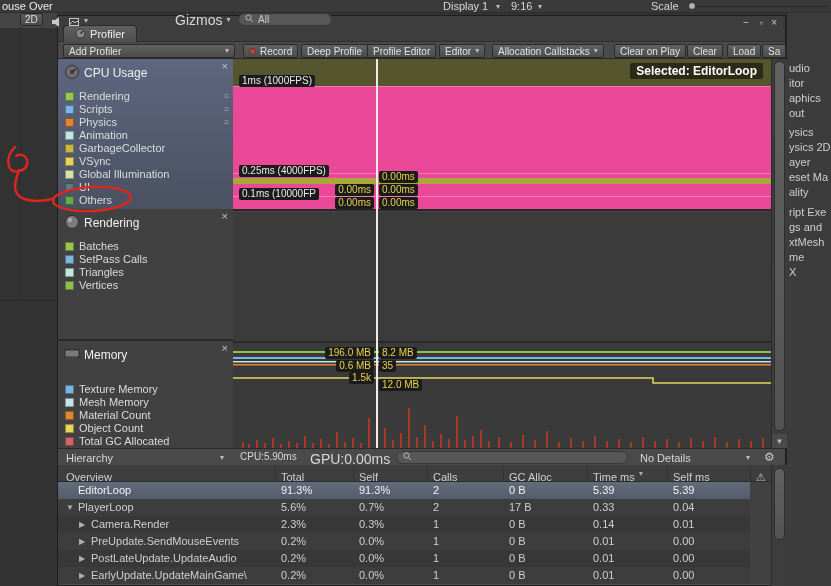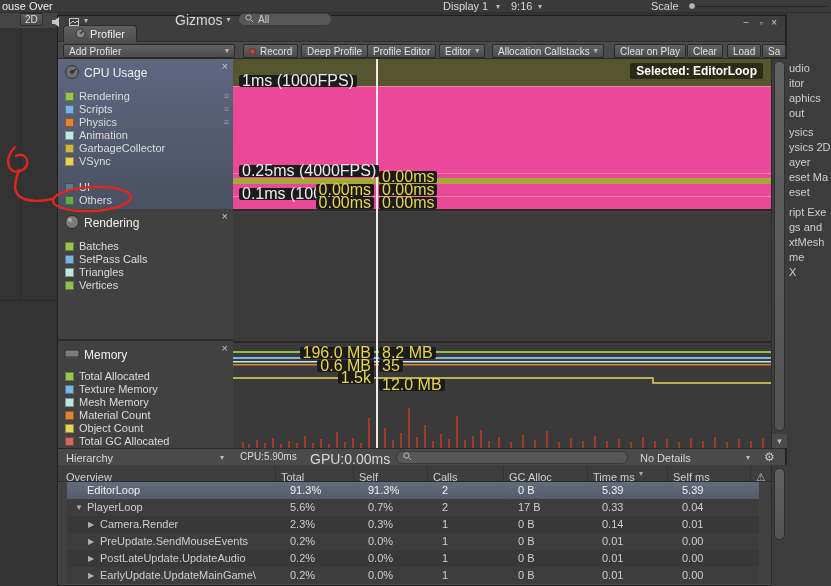--- a/index.html
+++ b/index.html
@@ -32,37 +32,37 @@
   .mod-item{position:absolute;left:7px;right:4px;height:12px;display:flex;align-items:center;gap:5px;font-size:11px;color:#dcdcdc;white-space:nowrap}
   .sw{width:9px;height:9px;flex:0 0 9px;border:1px solid rgba(0,0,0,.35)}
   .grip{margin-left:auto;color:#9a9a9a;font-size:9px;letter-spacing:0}
   #mod-cpu{top:0;height:169px;background:linear-gradient(#5e6780,#474e5e)}
   #mod-rendering{top:150px;height:132px;background:#414141}
   #mod-memory{top:282px;height:107px;background:#414141;border-bottom:none}
   
   #charts{left:175px;top:0;width:538px;height:389px}
   #cpu-chart{left:0;top:0;width:538px;height:150px;background:#ec4899}
   .grid{position:absolute;left:0;width:538px;height:1px;background:rgba(240,240,215,.33)}
-  .chip{position:absolute;background:#1b1b1b;color:#e8d44d;font-size:16px;line-height:12px;padding:0 3px;border-radius:2px;white-space:nowrap;z-index:4}
+  .chip{position:absolute;background:#1b1b1b;color:#e8d44d;font-size:10px;line-height:12px;padding:0 3px;border-radius:2px;white-space:nowrap;z-index:4}
   .chip.white{color:#ececec}
   #sel-chip{position:absolute;right:8px;top:4px;background:rgba(0,0,0,.5);color:#fff;font-weight:bold;font-size:12px;padding:1px 6px;border-radius:2px;z-index:4}
   #rend-chart{left:0;top:150px;width:538px;height:132px;background:#3b3b3b;border-top:2px solid #292929}
   #mem-chart{left:0;top:282px;width:538px;height:107px;background:#3a3a3a;border-top:2px solid #292929}
   #playhead{left:143px;top:0;width:2px;height:389px;background:#edebe2;z-index:3}
   
   .sbtrack{position:absolute;background:#3d3d3d;border-left:1px solid #2b2b2b}
   .sbthumb{position:absolute;left:2px;width:11px;background:linear-gradient(#616161,#535353);border:1px solid #2e2e2e;border-radius:5px}
   .sbarrow{position:absolute;left:0;width:15px;height:14px;background:#4a4a4a;color:#bbb;font-size:8px;display:flex;align-items:center;justify-content:center}
   
   #pfooter{left:0;top:432px;width:727px;height:17px;background:#4a4a4a;border-top:1px solid #292929}
   
   #thead{left:0;top:449px;width:713px;height:17px;background:#3e3e3e;border-bottom:1px solid #2b2b2b}
   .th{position:absolute;top:6px;font-size:11px;color:#cfcfcf;white-space:nowrap}
   .vsep{position:absolute;top:1px;width:1px;height:15px;background:#333}
-  .tr{position:absolute;left:9px;width:692px;height:17px}
+  .tr{position:absolute;left:0;width:692px;height:17px}
   .tr.odd{background:#3d3d3d}.tr.even{background:#383838}
   .tr.sel{background:linear-gradient(#636c7c,#545c6a)}
   .td{position:absolute;top:2px;font-size:11px;color:#cfcfcf;white-space:nowrap}
   .tr.sel .td{color:#f2f2f2}
   .fold{color:#b0b0b0;font-size:8px;top:4px}
   .col-total{left:223px}.col-self{left:301px}.col-calls{left:375px}.col-gc{left:451px}.col-time{left:535px}.col-selfms{left:615px}
   
   #rightpanel{left:786px;top:0;width:45px;height:586px;background:#3c3c3c;border-left:1px solid #262626;z-index:4}
   #rp-tab{position:absolute;left:2px;top:0;width:43px;height:13px;background:#4c4c4c;font-size:10px;color:#ddd;padding-left:3px;line-height:13px;white-space:nowrap;overflow:hidden}
   .rp-item{position:absolute;left:2px;font-size:11px;color:#cfcfcf;white-space:nowrap}
@@ -114,21 +114,21 @@
 <div id="rightpanel" class="abs">
   <div id="rp-tab">Inspect</div>
   <span class="rp-item" style="top:62px">udio</span>
   <span class="rp-item" style="top:77px">itor</span>
   <span class="rp-item" style="top:92px">aphics</span>
   <span class="rp-item" style="top:107px">out</span>
   <span class="rp-item" style="top:126px">ysics</span>
   <span class="rp-item" style="top:141px">ysics 2D</span>
   <span class="rp-item" style="top:156px">ayer</span>
   <span class="rp-item" style="top:171px">eset Ma</span>
-  <span class="rp-item" style="top:186px">eset</span>
+  <span class="rp-item" style="top:186px">ality</span>
   <span class="rp-item" style="top:206px">ript Exe</span>
   <span class="rp-item" style="top:221px">gs and</span>
   <span class="rp-item" style="top:236px">xtMesh</span>
   <span class="rp-item" style="top:251px">me</span>
   <span class="rp-item" style="top:266px">X</span>
 </div>
 
 <div id="win" class="abs">
 
   <div id="titlestrip" class="abs">
@@ -213,20 +213,24 @@
             <span>Animation</span>
           </div>
         <div class="mod-item" style="top:83px">
             <span class="sw" style="background: rgb(200, 184, 74);"></span>
             <span>GarbageCollector</span>
           </div>
         <div class="mod-item" style="top:96px">
             <span class="sw" style="background: rgb(230, 213, 90);"></span>
             <span>VSync</span>
           </div>
+        <div class="mod-item" style="top:109px">
+            <span class="sw" style="background: rgb(216, 224, 168);"></span>
+            <span>Global Illumination</span>
+          </div>
         <div class="mod-item" style="top:122px">
             <span class="sw" style="background: rgb(91, 124, 143);"></span>
             <span>UI</span>
           </div>
         <div class="mod-item" style="top:135px">
             <span class="sw" style="background: rgb(106, 168, 79);"></span>
             <span>Others</span>
           </div>
       </div>
 
@@ -255,24 +259,20 @@
           </div>
       </div>
 
       <div class="module" id="mod-memory">
         <span class="abs" style="left:6px;top:5px"><svg width="16" height="16">
               <rect x="1" y="4" width="14" height="7" fill="#7a7a7a" stroke="#2e2e2e"></rect>
               <path d="M3 11v2M6 11v2M9 11v2M12 11v2" stroke="#555"></path>
             </svg></span>
         <span class="mod-title">Memory</span>
         <span class="mod-close">×</span>
-        <div class="mod-item" style="top:29px">
-            <span class="sw" style="background: rgb(151, 198, 83);"></span>
-            <span>Total Allocated</span>
-          </div>
         <div class="mod-item" style="top:42px">
             <span class="sw" style="background: rgb(124, 180, 224);"></span>
             <span>Texture Memory</span>
           </div>
         <div class="mod-item" style="top:55px">
             <span class="sw" style="background: rgb(195, 230, 224);"></span>
             <span>Mesh Memory</span>
           </div>
         <div class="mod-item" style="top:68px">
             <span class="sw" style="background: rgb(222, 134, 53);"></span>

